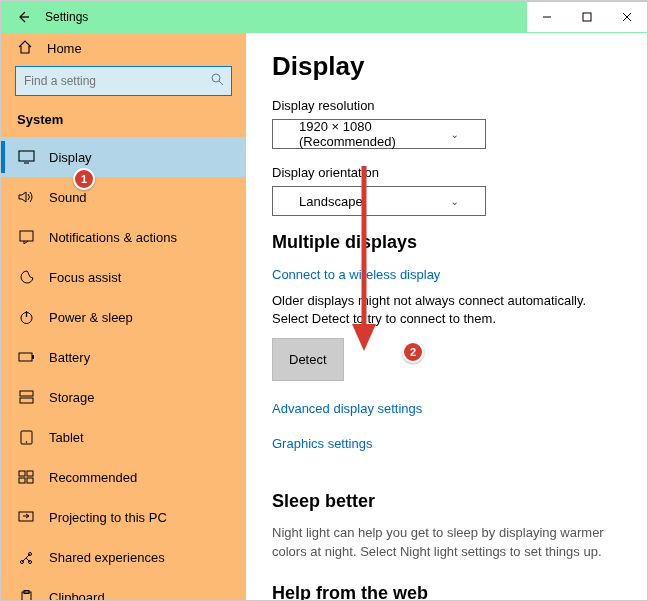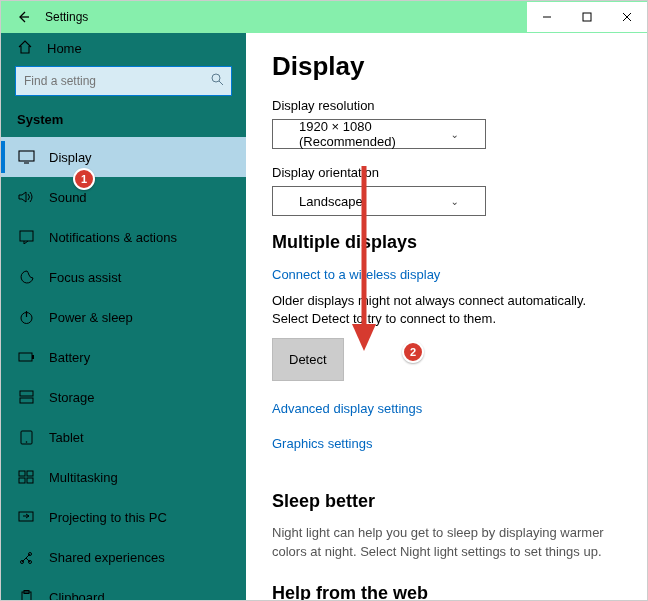--- a/index.html
+++ b/index.html
@@ -9,21 +9,21 @@
   .titlebar { height: 32px; display: flex; align-items: center; padding: 0 0 0 8px; background: #86efac; }
   .titlebar .back { width: 28px; height: 28px; display: flex; align-items: center; justify-content: center; cursor: pointer; }
   .titlebar .title { font-size: 12px; margin-left: 8px; color: #000; }
   .winctrls { margin-left: auto; display: flex; background: #fff; }
   .winctrls div { width: 40px; height: 30px; display: flex; align-items: center; justify-content: center; font-size: 12px; }
   .winctrls svg { stroke: #000; }
 
   .content { display: flex; height: calc(601px - 32px); }
 
   
-  .sidebar { width: 245px; background: #0f766e; display: flex; flex-direction: column; padding-top: 6px; height: 100%; overflow: hidden; }
+  .sidebar { width: 245px; background: #fdba74; display: flex; flex-direction: column; padding-top: 6px; height: 100%; overflow: hidden; }
   .home-row { display: flex; align-items: center; height: 36px; padding-left: 16px; font-size: 13px; color: #000; gap: 14px; }
   .search-wrap { margin: 8px 14px 10px; }
   .search { width: 100%; height: 30px; border: 1px solid #0078d4; background: #d7ebf4; padding: 0 28px 0 8px; font-size: 12px; color: #5b7b8f; position: relative; }
   .search-box { position: relative; }
   .search-box .sicon { position: absolute; right: 8px; top: 50%; transform: translateY(-50%); }
 
   .section-label { font-weight: 600; font-size: 13px; padding: 6px 16px 10px; }
 
   .nav { list-style: none; }
   .nav li { display: flex; align-items: center; height: 40px; padding-left: 16px; font-size: 13px; gap: 14px; position: relative; cursor: pointer; }
@@ -174,21 +174,21 @@
       </li>
       <li>
         <span class="icon">
             <svg width="16" height="14" viewBox="0 0 16 14">
               <rect x="1" y="1" width="6" height="5" fill="none" stroke="#000"></rect>
               <rect x="9" y="1" width="6" height="5" fill="none" stroke="#000"></rect>
               <rect x="1" y="8" width="6" height="5" fill="none" stroke="#000"></rect>
               <rect x="9" y="8" width="6" height="5" fill="none" stroke="#000"></rect>
             </svg>
           </span>
-        <span>Multitasking</span>
+        <span>Recommended</span>
       </li>
       <li>
         <span class="icon">
             <svg width="16" height="13" viewBox="0 0 16 13">
               <rect x="1" y="1" width="14" height="9" fill="none" stroke="#000"></rect>
               <path d="M5 5 L11 5 M8 3 L11 5 L8 7" fill="none" stroke="#000"></path>
             </svg>
           </span>
         <span>Projecting to this PC</span>
       </li>

